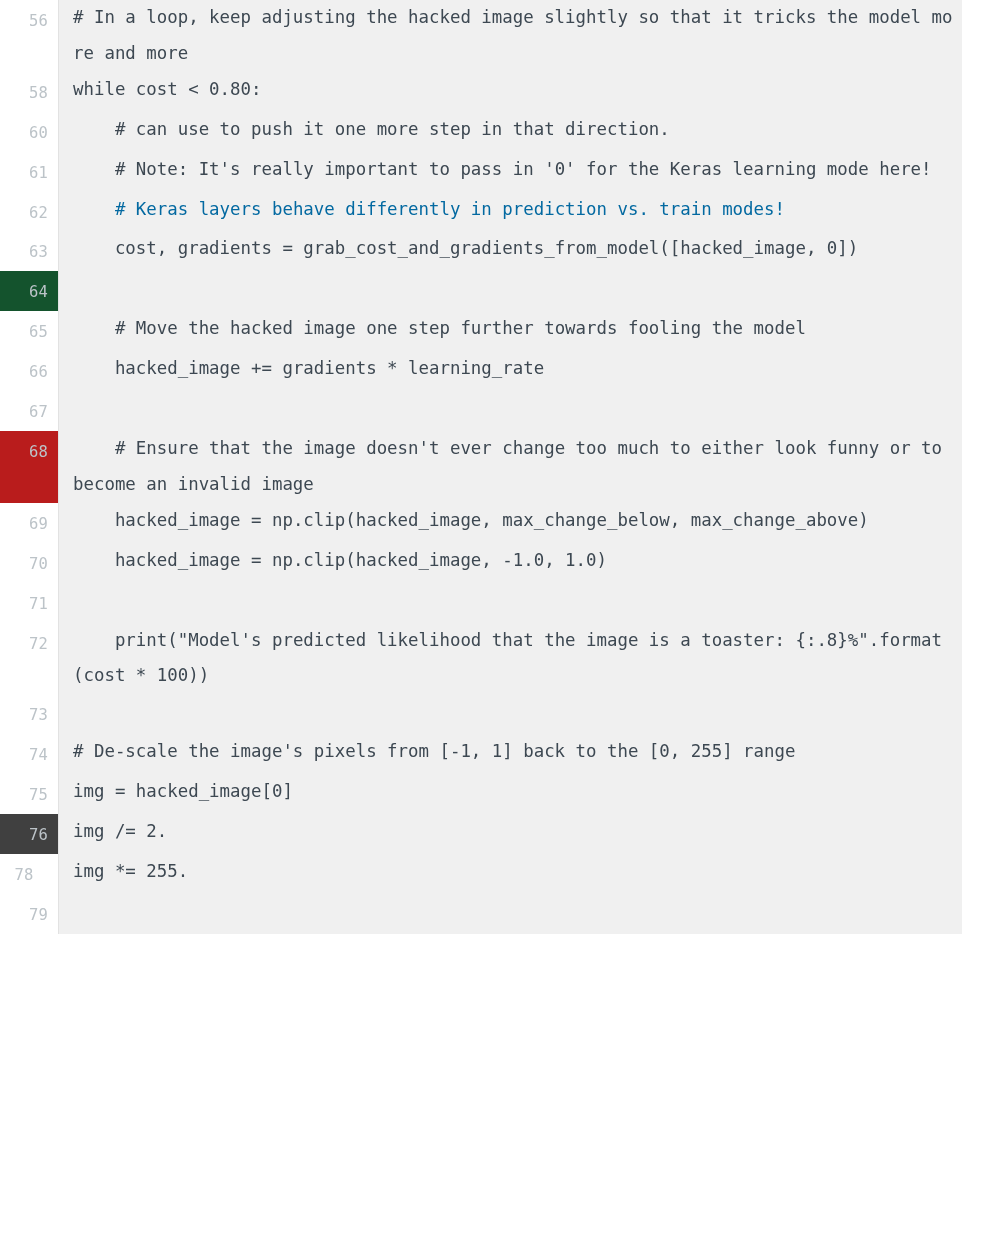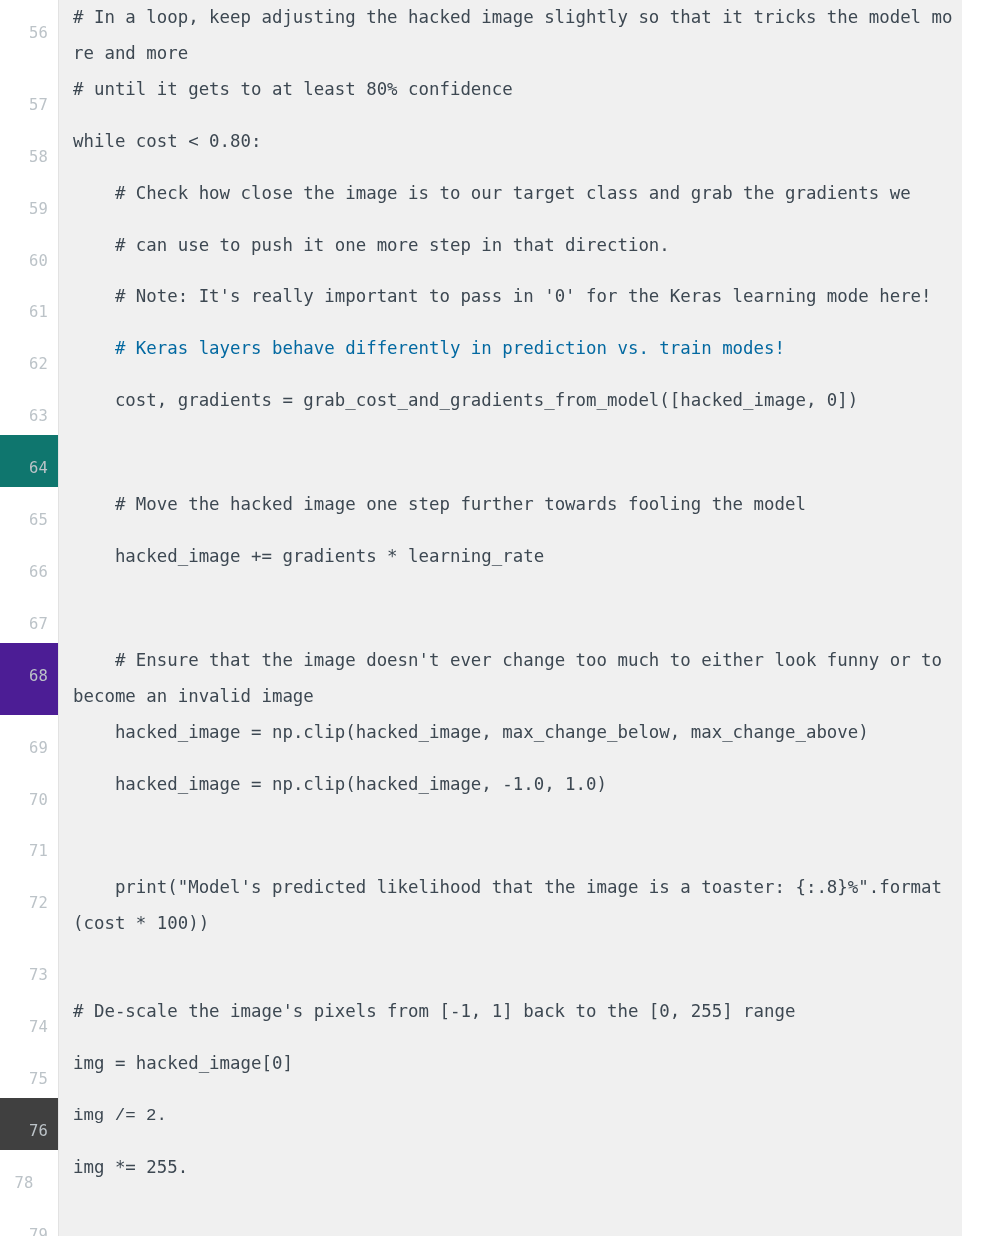--- a/index.html
+++ b/index.html
@@ -26,21 +26,21 @@
   .code-table {
     width: 100%;
     border-collapse: collapse;
     table-layout: fixed;
   }
 
   .code-table tr { vertical-align: top; }
 
   td.gutter-cell {
     width: 48px;
-    padding: 16px 10px 0 0;
+    padding: 4px 10px 0 0;
     text-align: right;
     background: #ffffff;
     color: #bcc3c8;
     font-family: "DejaVu Sans Mono", "Liberation Mono", monospace;
     font-size: 15.5px;
     line-height: 35.9px;
     font-weight: 400;
     user-select: none;
     white-space: nowrap;
     vertical-align: top;
@@ -82,65 +82,57 @@
 <body style="background: rgb(255, 255, 255);">
 
 <div class="code-viewer" style="background: rgb(255, 255, 255);">
   <table class="code-table">
     <tbody>
         <tr>
           <td class="gutter-cell" style="background: rgb(255, 255, 255); color: rgb(188, 195, 200);">56</td>
           <td class="code-cell" style="background: rgb(240, 240, 240); color: rgb(61, 72, 82); border-left-color: rgb(226, 226, 226);"><span class="code-inner"># In a loop, keep adjusting the hacked image slightly so that it tricks the model more and more</span></td>
         </tr>
         <tr>
-          <td class="gutter-cell" style="background: rgb(255, 255, 255); color: rgb(188, 195, 200);">57</td>
-          <td class="code-cell" style="background: rgb(240, 240, 240); color: rgb(61, 72, 82); border-left-color: rgb(226, 226, 226);"><span class="code-inner"># until it gets to at least 80% confidence</span></td>
-        </tr>
-        <tr>
           <td class="gutter-cell" style="background: rgb(255, 255, 255); color: rgb(188, 195, 200);">58</td>
           <td class="code-cell" style="background: rgb(240, 240, 240); color: rgb(61, 72, 82); border-left-color: rgb(226, 226, 226);"><span class="code-inner">while cost &lt; 0.80:</span></td>
-        </tr>
-        <tr>
-          <td class="gutter-cell" style="background: rgb(255, 255, 255); color: rgb(188, 195, 200);">59</td>
-          <td class="code-cell" style="background: rgb(240, 240, 240); color: rgb(61, 72, 82); border-left-color: rgb(226, 226, 226);"><span class="code-inner">    # Check how close the image is to our target class and grab the gradients we</span></td>
         </tr>
         <tr>
           <td class="gutter-cell" style="background: rgb(255, 255, 255); color: rgb(188, 195, 200);">60</td>
           <td class="code-cell" style="background: rgb(240, 240, 240); color: rgb(61, 72, 82); border-left-color: rgb(226, 226, 226);"><span class="code-inner">    # can use to push it one more step in that direction.</span></td>
         </tr>
         <tr>
           <td class="gutter-cell" style="background: rgb(255, 255, 255); color: rgb(188, 195, 200);">61</td>
           <td class="code-cell" style="background: rgb(240, 240, 240); color: rgb(61, 72, 82); border-left-color: rgb(226, 226, 226);"><span class="code-inner">    # Note: It's really important to pass in '0' for the Keras learning mode here!</span></td>
         </tr>
         <tr>
           <td class="gutter-cell" style="background: rgb(255, 255, 255); color: rgb(188, 195, 200);">62</td>
           <td class="code-cell" style="background: rgb(240, 240, 240); color: #0369a1; border-left-color: rgb(226, 226, 226);"><span class="code-inner">    # Keras layers behave differently in prediction vs. train modes!</span></td>
         </tr>
         <tr>
           <td class="gutter-cell" style="background: rgb(255, 255, 255); color: rgb(188, 195, 200);">63</td>
           <td class="code-cell" style="background: rgb(240, 240, 240); color: rgb(61, 72, 82); border-left-color: rgb(226, 226, 226);"><span class="code-inner">    cost, gradients = grab_cost_and_gradients_from_model([hacked_image, 0])</span></td>
         </tr>
         <tr>
-          <td class="gutter-cell" style="background: #0f766e; color: rgb(188, 195, 200);">64</td>
+          <td class="gutter-cell" style="background: #14532d; color: rgb(188, 195, 200);">64</td>
           <td class="code-cell" style="background: rgb(240, 240, 240); color: rgb(61, 72, 82); border-left-color: rgb(226, 226, 226);"><span class="code-inner"></span></td>
         </tr>
         <tr>
           <td class="gutter-cell" style="background: rgb(255, 255, 255); color: rgb(188, 195, 200);">65</td>
           <td class="code-cell" style="background: rgb(240, 240, 240); color: rgb(61, 72, 82); border-left-color: rgb(226, 226, 226);"><span class="code-inner">    # Move the hacked image one step further towards fooling the model</span></td>
         </tr>
         <tr>
           <td class="gutter-cell" style="background: rgb(255, 255, 255); color: rgb(188, 195, 200);">66</td>
           <td class="code-cell" style="background: rgb(240, 240, 240); color: rgb(61, 72, 82); border-left-color: rgb(226, 226, 226);"><span class="code-inner">    hacked_image += gradients * learning_rate</span></td>
         </tr>
         <tr>
           <td class="gutter-cell" style="background: rgb(255, 255, 255); color: rgb(188, 195, 200);">67</td>
           <td class="code-cell" style="background: rgb(240, 240, 240); color: rgb(61, 72, 82); border-left-color: rgb(226, 226, 226);"><span class="code-inner"></span></td>
         </tr>
         <tr>
-          <td class="gutter-cell" style="background: #4c1d95; color: rgb(188, 195, 200); margin-left: 48px;">68</td>
+          <td class="gutter-cell" style="background: #b91c1c; color: rgb(188, 195, 200); margin-left: 48px;">68</td>
           <td class="code-cell" style="background: rgb(240, 240, 240); color: rgb(61, 72, 82); border-left-color: rgb(226, 226, 226);"><span class="code-inner">    # Ensure that the image doesn't ever change too much to either look funny or to become an invalid image</span></td>
         </tr>
         <tr>
           <td class="gutter-cell" style="background: rgb(255, 255, 255); color: rgb(188, 195, 200);">69</td>
           <td class="code-cell" style="background: rgb(240, 240, 240); color: rgb(61, 72, 82); border-left-color: rgb(226, 226, 226);"><span class="code-inner">    hacked_image = np.clip(hacked_image, max_change_below, max_change_above)</span></td>
         </tr>
         <tr>
           <td class="gutter-cell" style="background: rgb(255, 255, 255); color: rgb(188, 195, 200);">70</td>
           <td class="code-cell" style="background: rgb(240, 240, 240); color: rgb(61, 72, 82); border-left-color: rgb(226, 226, 226);"><span class="code-inner">    hacked_image = np.clip(hacked_image, -1.0, 1.0)</span></td>
         </tr>
@@ -159,21 +151,21 @@
         <tr>
           <td class="gutter-cell" style="background: rgb(255, 255, 255); color: rgb(188, 195, 200);">74</td>
           <td class="code-cell" style="background: rgb(240, 240, 240); color: rgb(61, 72, 82); border-left-color: rgb(226, 226, 226);"><span class="code-inner"># De-scale the image's pixels from [-1, 1] back to the [0, 255] range</span></td>
         </tr>
         <tr>
           <td class="gutter-cell" style="background: rgb(255, 255, 255); color: rgb(188, 195, 200);">75</td>
           <td class="code-cell" style="background: rgb(240, 240, 240); color: rgb(61, 72, 82); border-left-color: rgb(226, 226, 226);"><span class="code-inner">img = hacked_image[0]</span></td>
         </tr>
         <tr>
           <td class="gutter-cell" style="background: #404040; color: rgb(188, 195, 200);">76</td>
-          <td class="code-cell" style="background: rgb(240, 240, 240); color: rgb(61, 72, 82); border-left-color: rgb(226, 226, 226); font-family: Liberation Mono, monospace;"><span class="code-inner">img /= 2.</span></td>
+          <td class="code-cell" style="background: rgb(240, 240, 240); color: rgb(61, 72, 82); border-left-color: rgb(226, 226, 226);"><span class="code-inner">img /= 2.</span></td>
         </tr>
         <tr>
           <td class="gutter-cell" style="background: rgb(255, 255, 255); color: rgb(188, 195, 200); text-align: center;">78</td>
           <td class="code-cell" style="background: rgb(240, 240, 240); color: rgb(61, 72, 82); border-left-color: rgb(226, 226, 226); margin-left: 22px;"><span class="code-inner">img *= 255.</span></td>
         </tr>
         <tr>
           <td class="gutter-cell" style="background: rgb(255, 255, 255); color: rgb(188, 195, 200);">79</td>
           <td class="code-cell" style="background: rgb(240, 240, 240); color: rgb(61, 72, 82); border-left-color: rgb(226, 226, 226);"><span class="code-inner"></span></td>
         </tr>
       </tbody>

